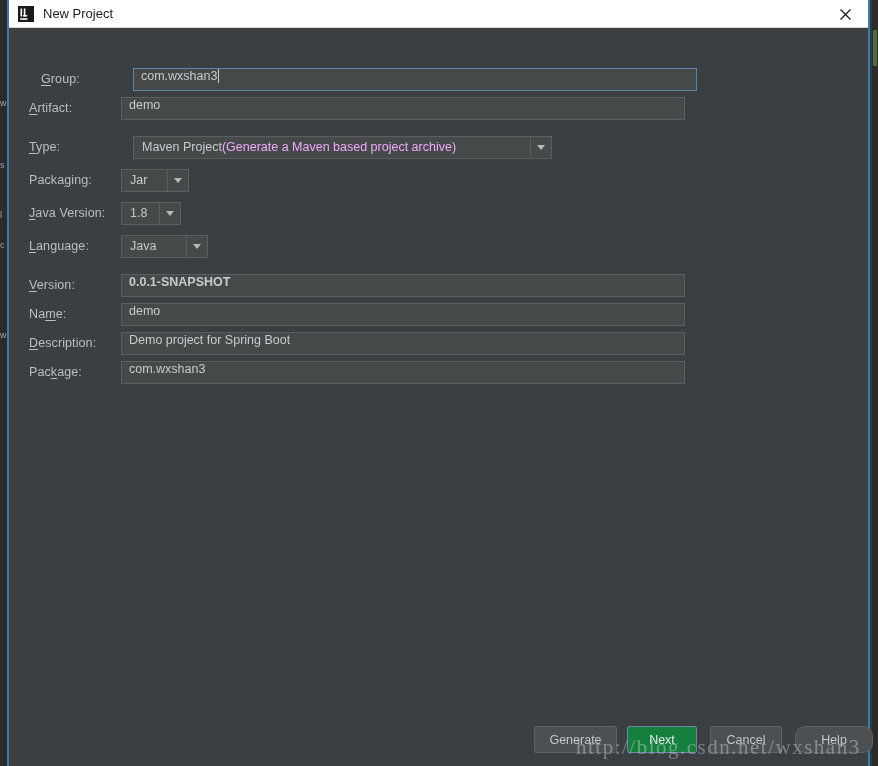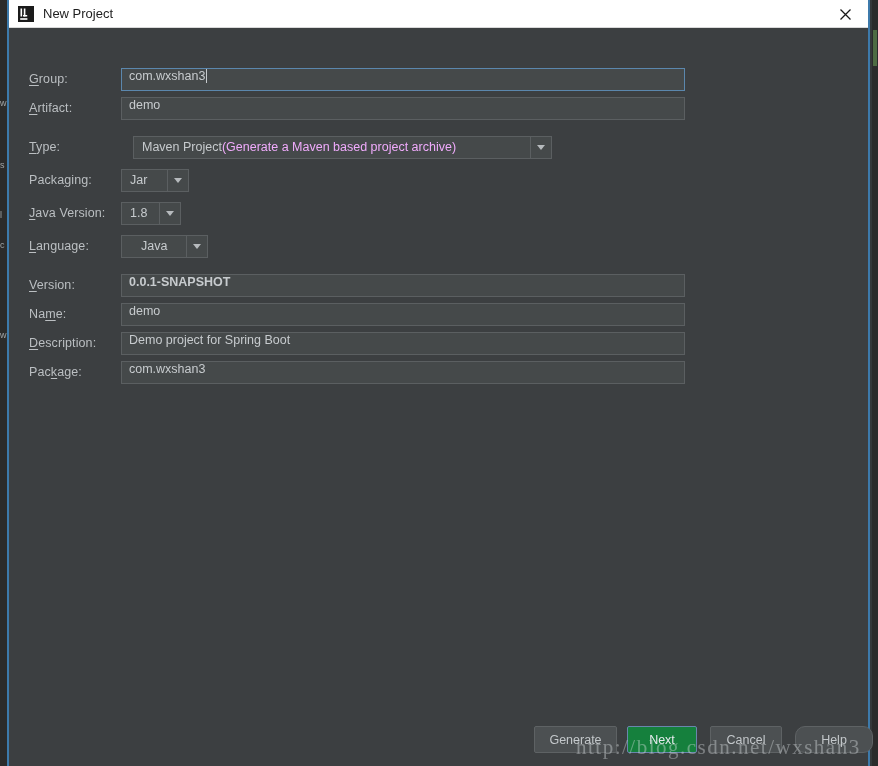--- a/index.html
+++ b/index.html
@@ -219,21 +219,21 @@
       <span class="title-close">
         <svg width="13" height="13" viewBox="0 0 13 13">
           <path d="M1.5 1.5 L11.5 11.5 M11.5 1.5 L1.5 11.5" stroke="#1a1a1a" stroke-width="1.3" fill="none"></path>
         </svg>
       </span>
     </div>
 
     <div class="dialog-body">
 
       <div class="form" id="form-rows">
-          <div class="row" style="top: 39px;">
+          <div class="row" style="top: 39px; margin-left: 12px;">
             <div class="label"><u>G</u>roup:</div>
             <div class="field focused" style="width: 564px;">
               <span>com.wxshan3</span>
               <span class="caret"></span>
             </div>
           </div>
           <div class="row" style="top: 68px;">
             <div class="label"><u>A</u>rtifact:</div>
             <div class="field" style="width: 564px;">
               <span>demo</span>
@@ -268,21 +268,21 @@
               <div class="combo-text">
                 <span>1.8</span>
               </div>
               <div class="combo-arrow">
                 <div class="arrow-glyph"></div>
               </div>
             </div>
           </div>
           <div class="row" style="top: 206px;">
             <div class="label"><u>L</u>anguage:</div>
-            <div class="combo" style="width: 87px; padding-left: 11px;">
+            <div class="combo" style="width: 87px;">
               <div class="combo-text">
                 <span>Java</span>
               </div>
               <div class="combo-arrow">
                 <div class="arrow-glyph"></div>
               </div>
             </div>
           </div>
           <div class="row" style="top: 245px;">
             <div class="label"><u>V</u>ersion:</div>

